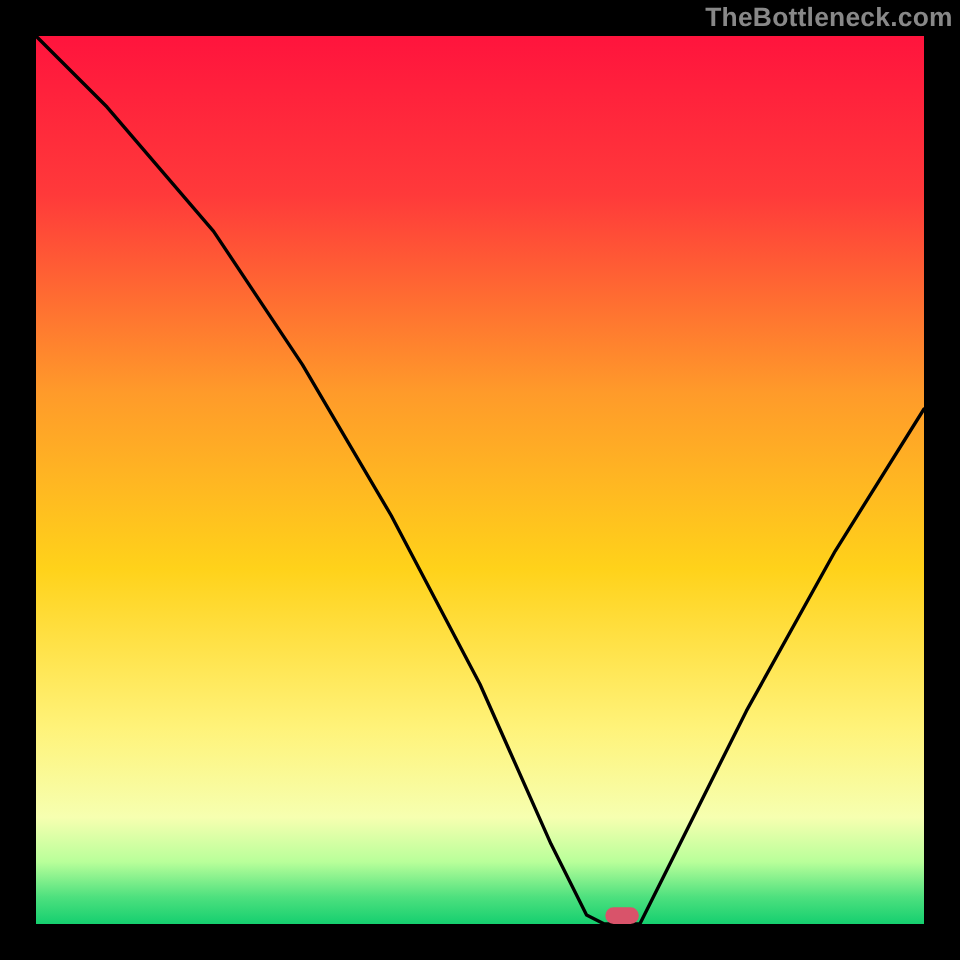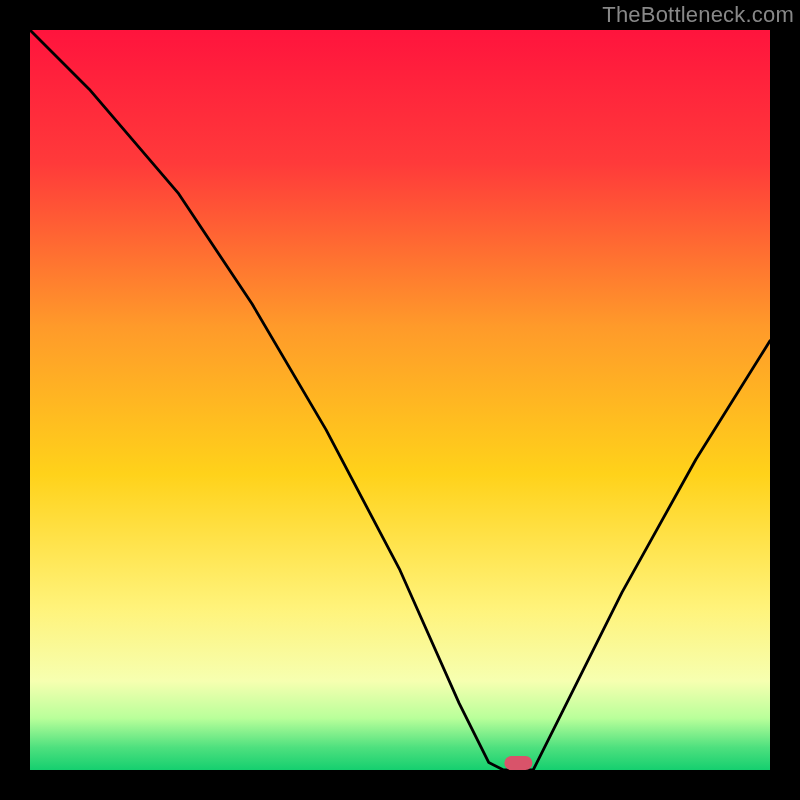--- a/index.html
+++ b/index.html
@@ -16,21 +16,21 @@
     width: 800px;
     height: 800px;
     background: #000;
   }
   .watermark {
     position: absolute;
     top: 2px;
     right: 6px;
     color: #888;
     font-size: 22px;
-    font-weight: 400;
+    font-weight: 700;
     letter-spacing: 0.2px;
   }
   .plot-area {
     position: absolute;
     left: 30px;
     top: 30px;
     width: 740px;
     height: 740px;
   }
   svg { display: block; }

